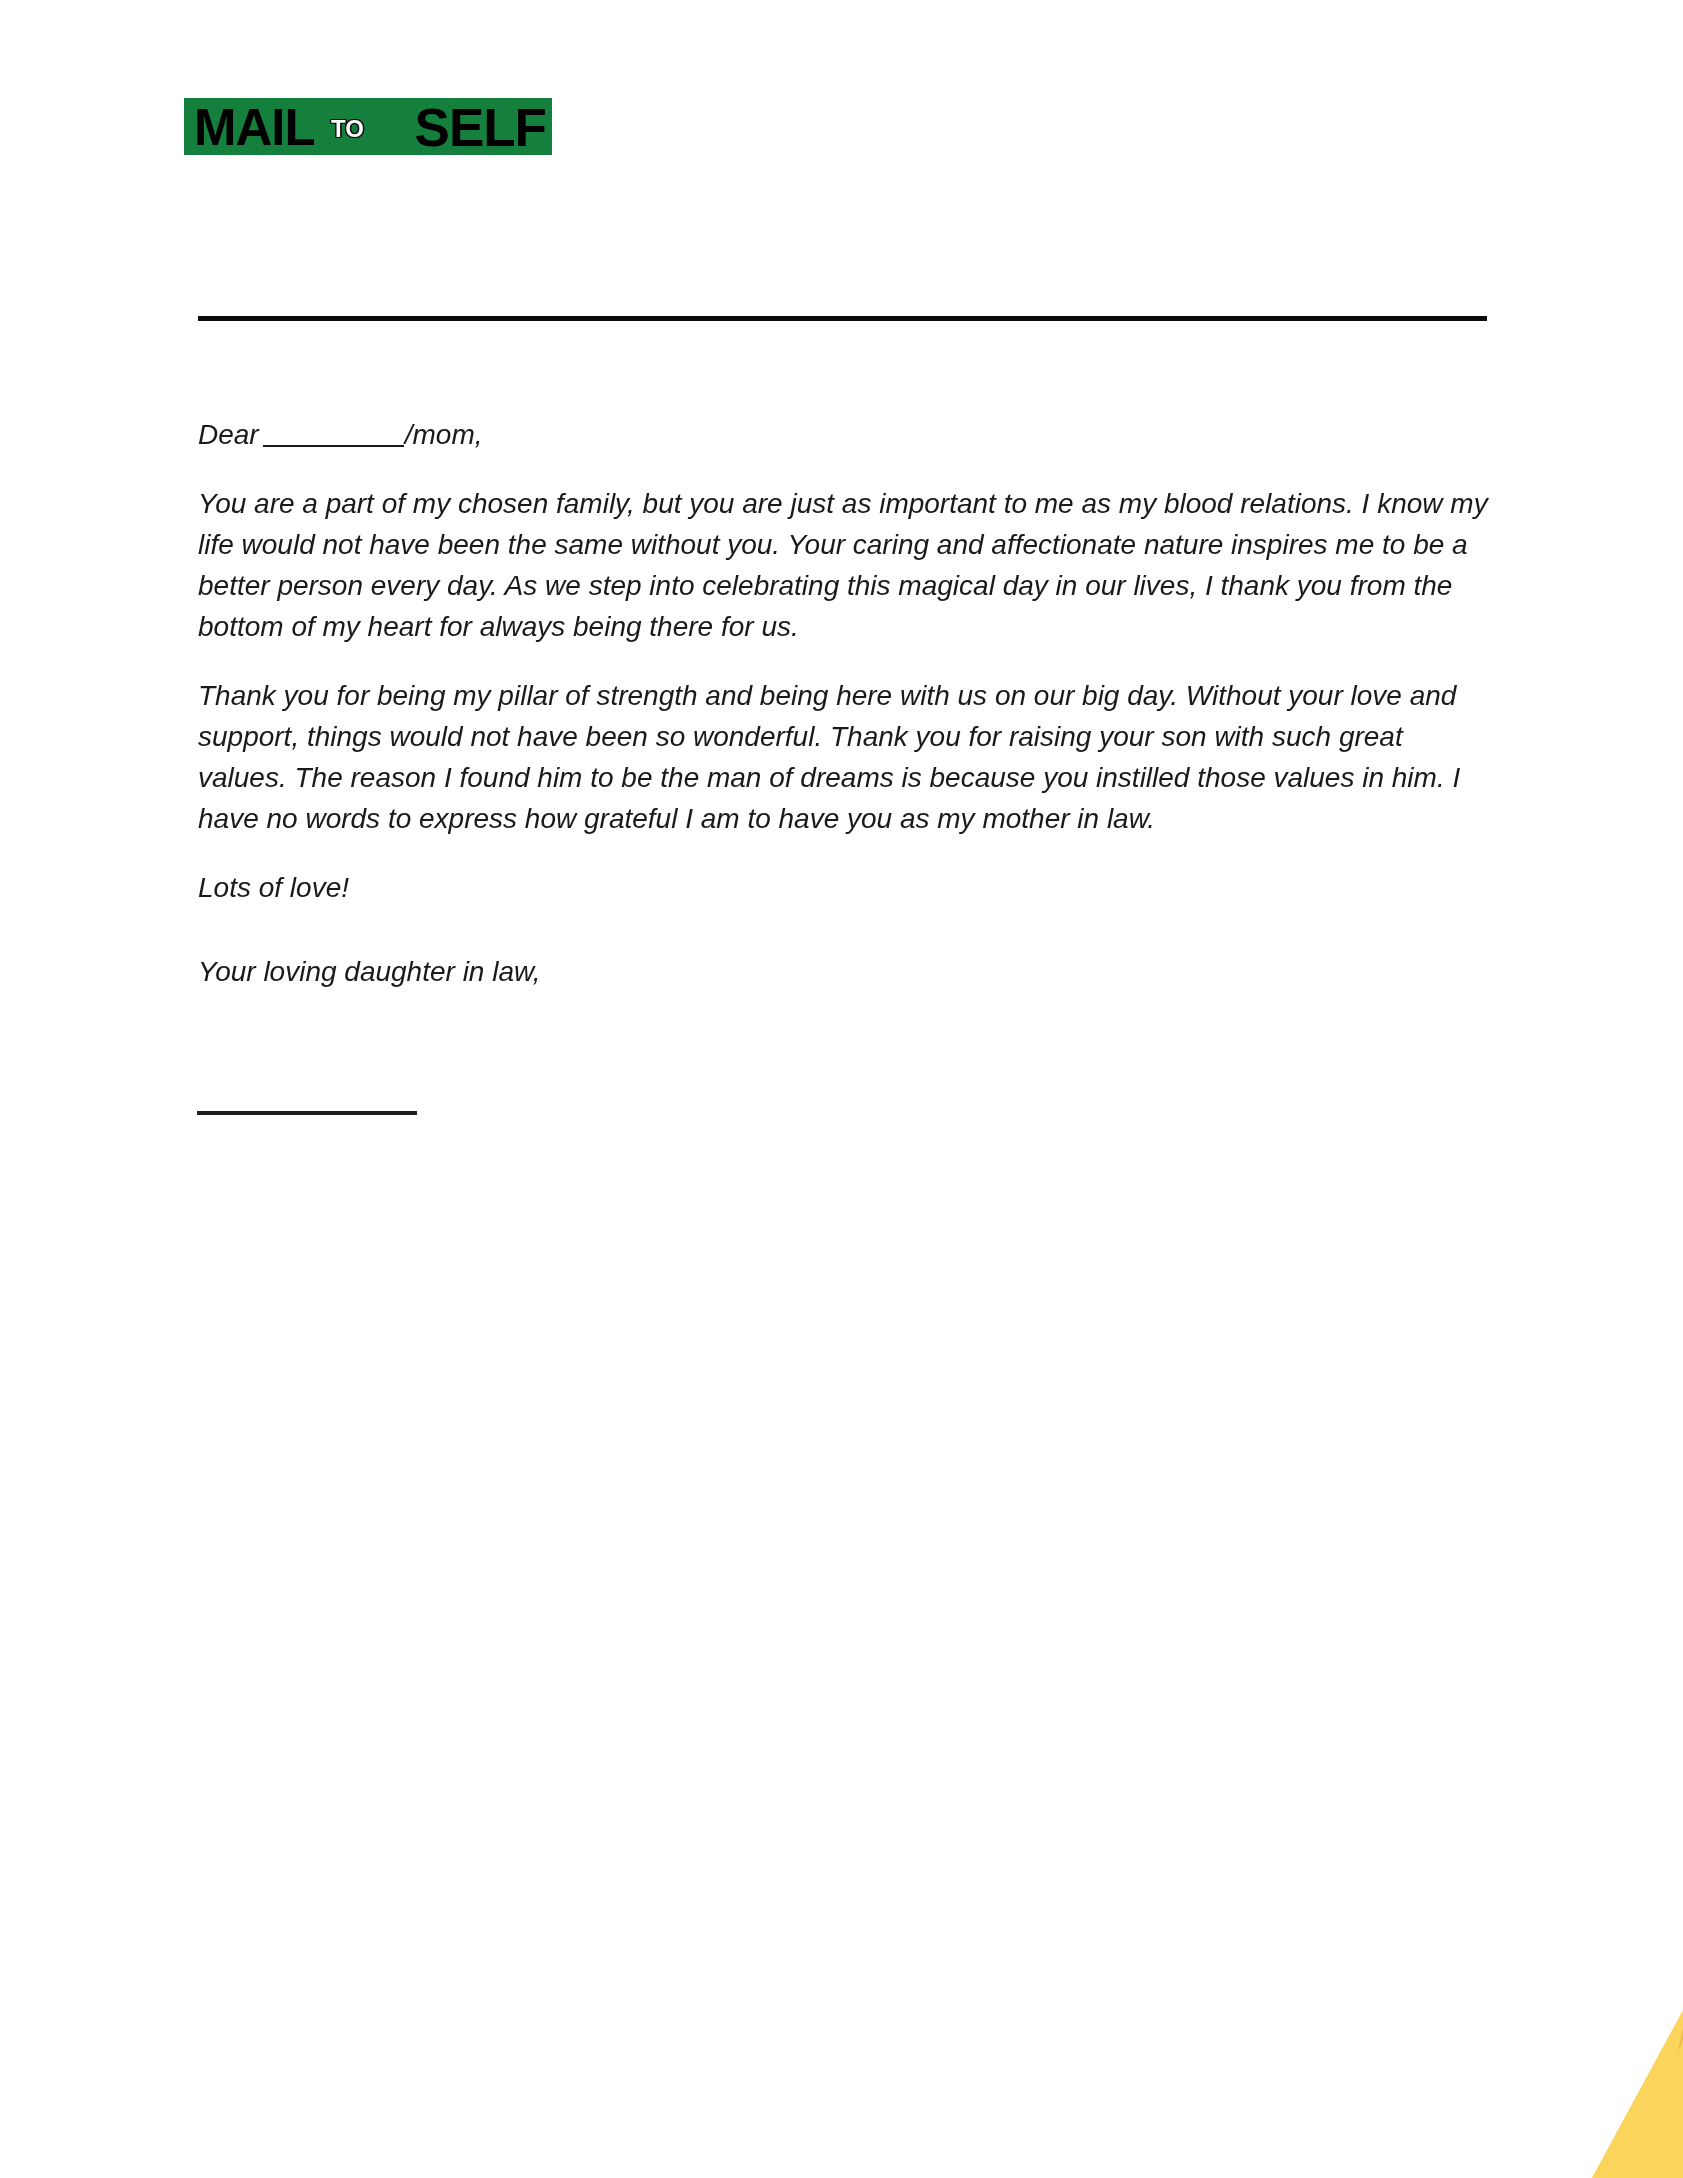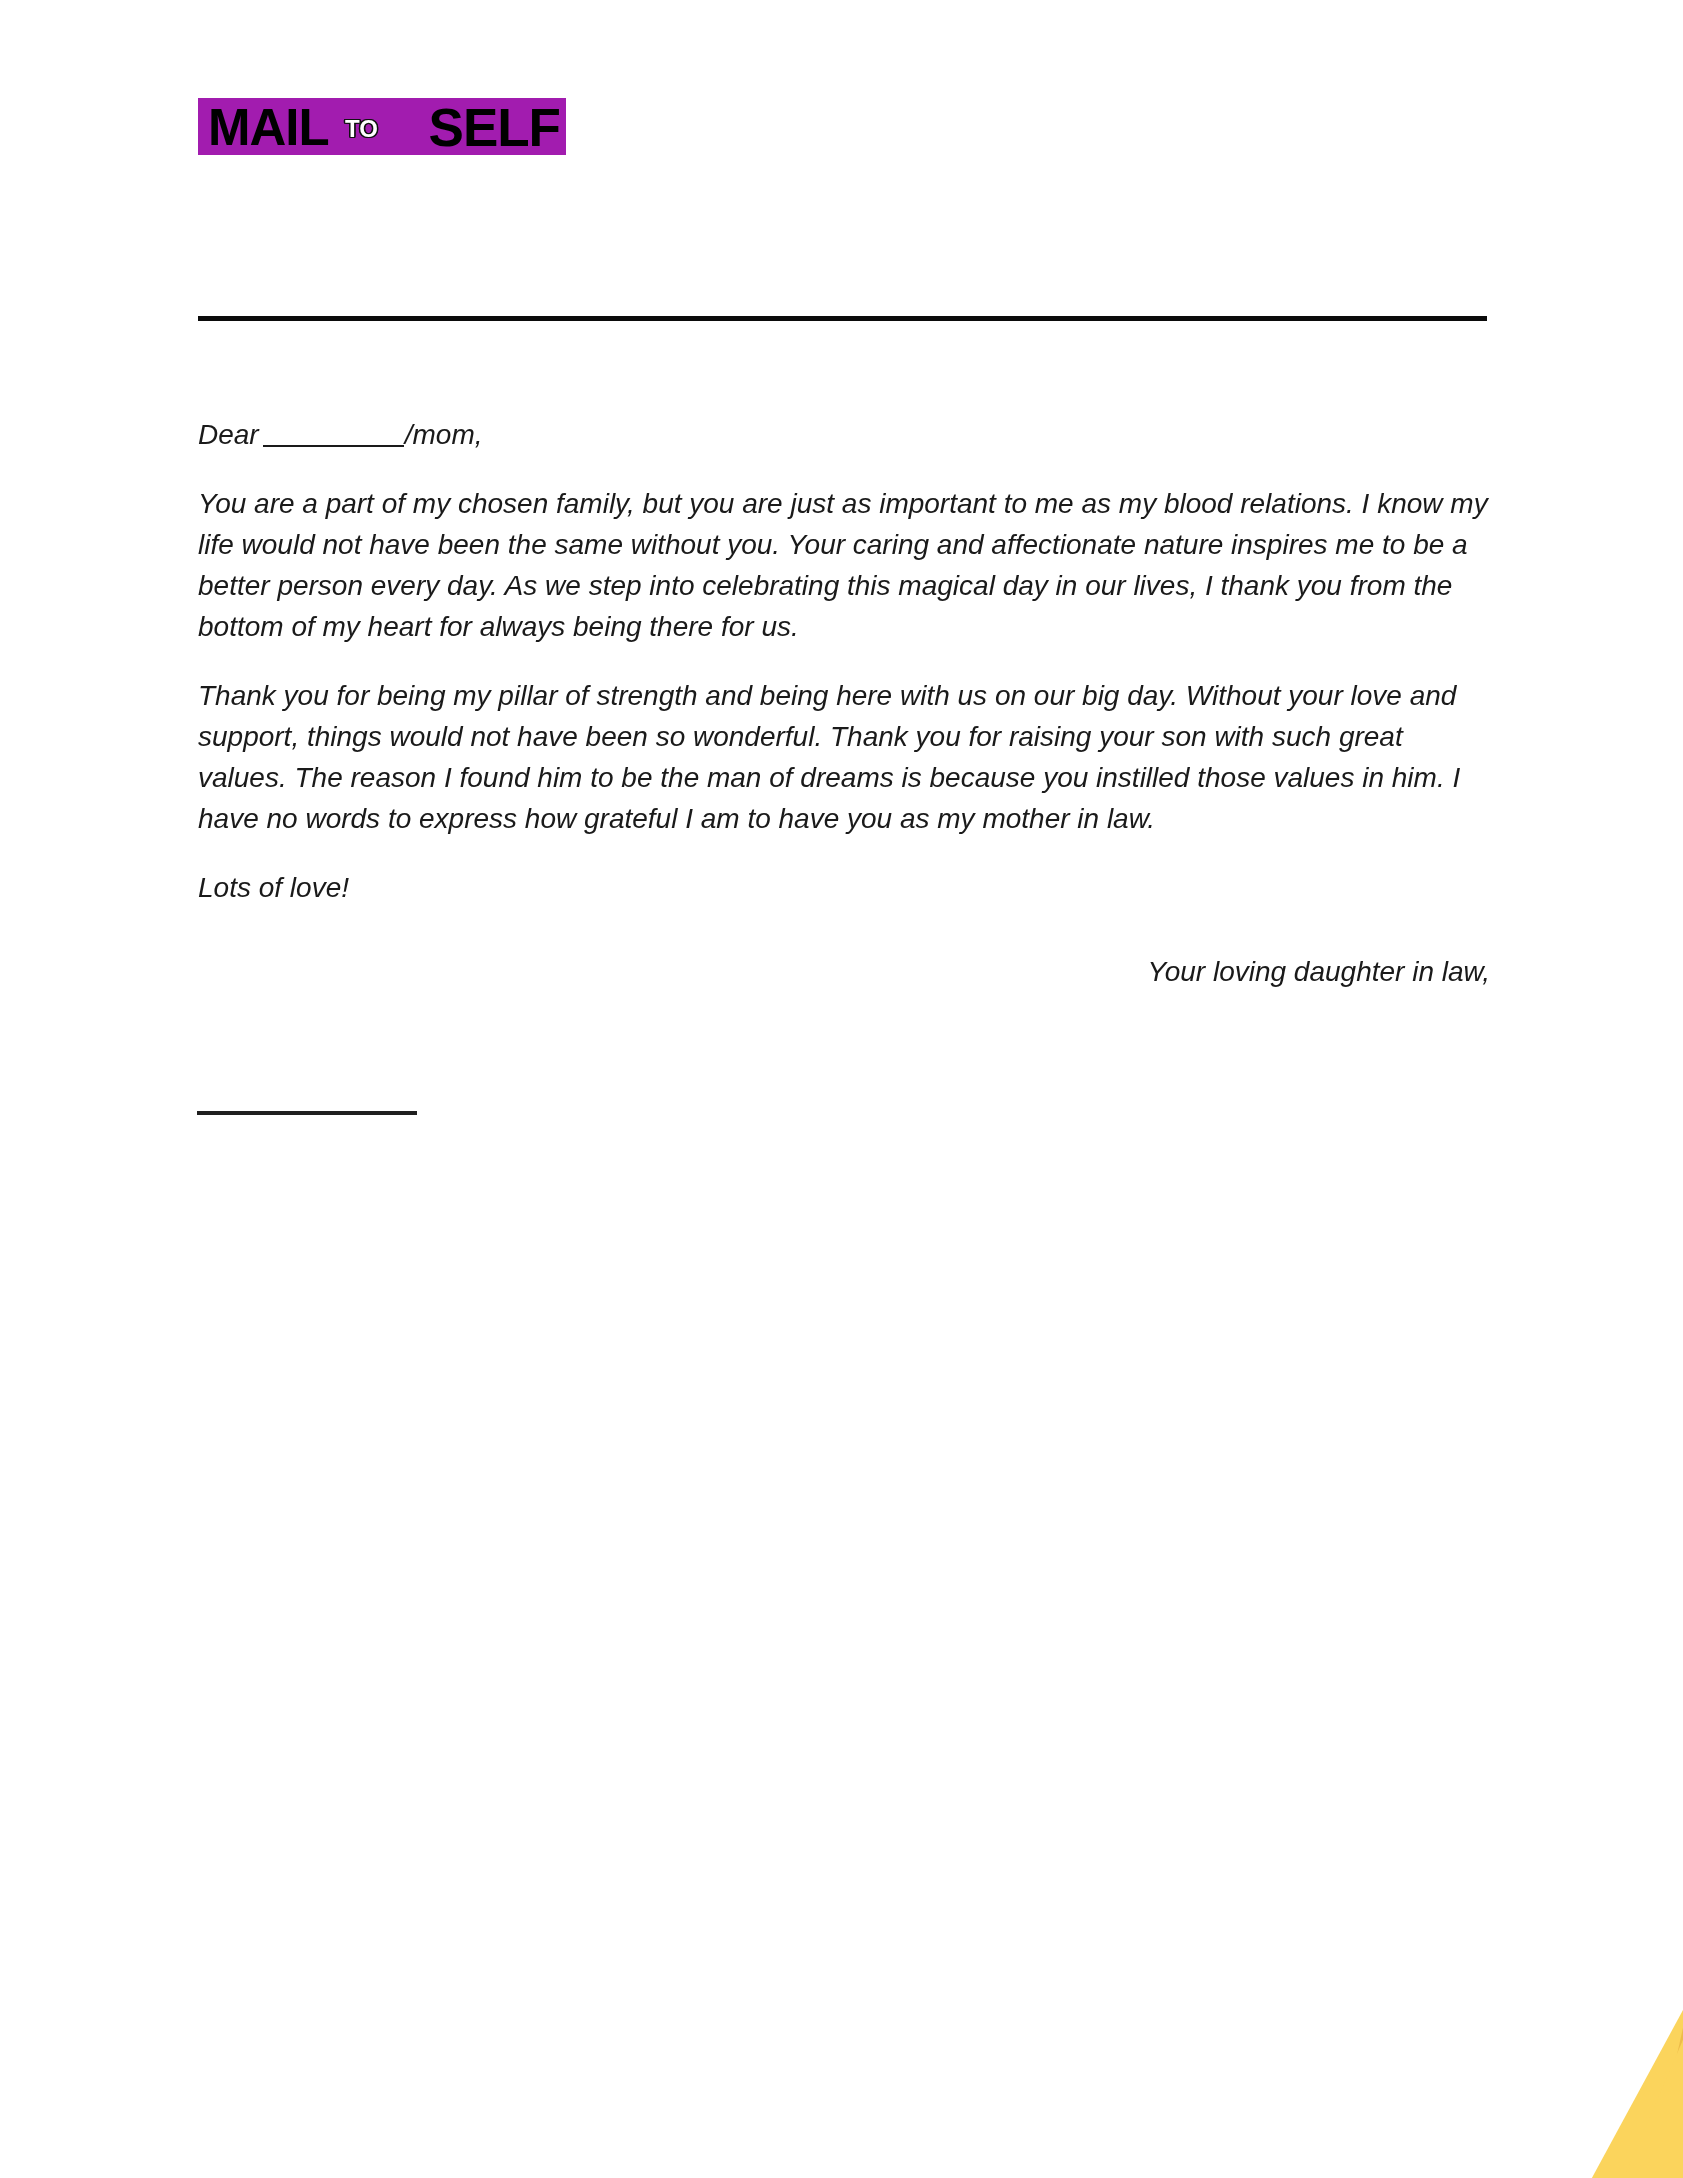--- a/index.html
+++ b/index.html
@@ -15,25 +15,25 @@
     height: 2178px;
     background: #ffffff;
     overflow: hidden;
     font-family: "Liberation Sans", sans-serif;
     -webkit-font-smoothing: antialiased;
   }
 
   
   .logo-wrap {
     position: absolute;
-    left: 198px;
+    left: 184px;
     top: 98px;
     width: 368px;
     height: 57px;
-    background: #a21caf;
+    background: #15803d;
     display: block;
   }
 
   .logo-inner {
     position: relative;
     width: 100%;
     height: 100%;
   }
 
   .logo-mail {
@@ -125,21 +125,20 @@
     vertical-align: -3px;
     margin: 0 1px 0 4px;
   }
 
   .letter .closing {
     margin-bottom: 43px;
   }
 
   .letter .signoff {
     margin-bottom: 0;
-    text-align: right;
   }
 
   
   .signature-rule {
     position: absolute;
     left: 197px;
     top: 1111px;
     width: 220px;
     height: 4px;
     background: #1f1f1f;

